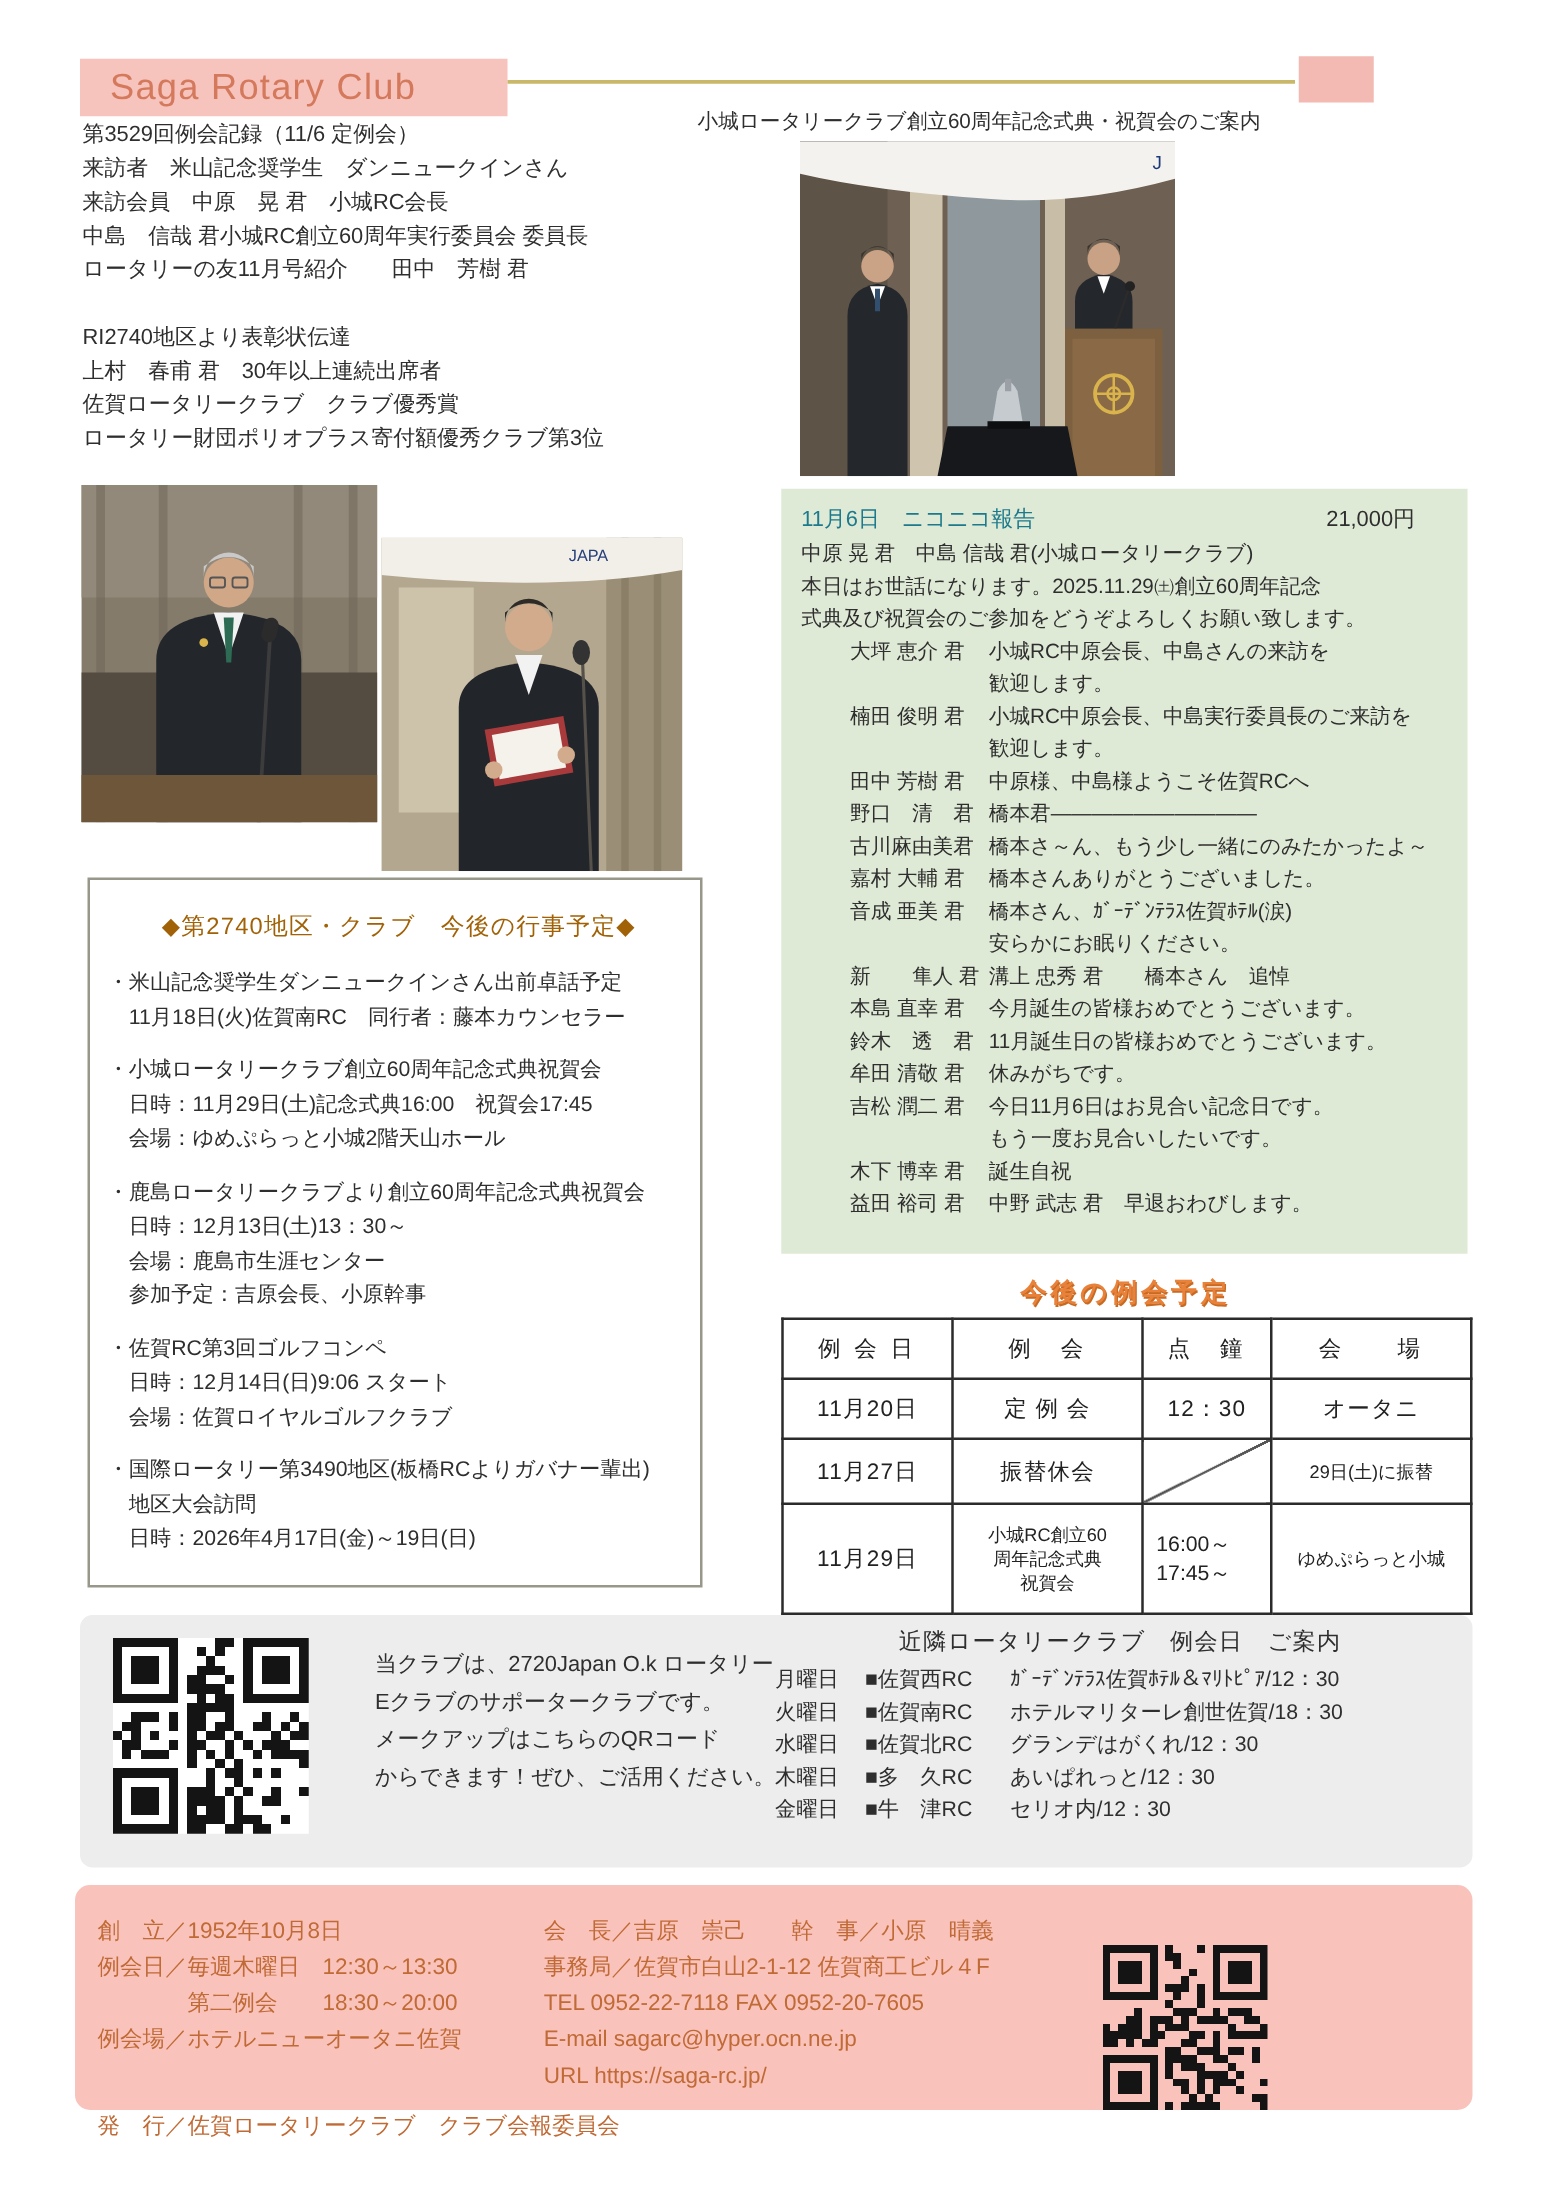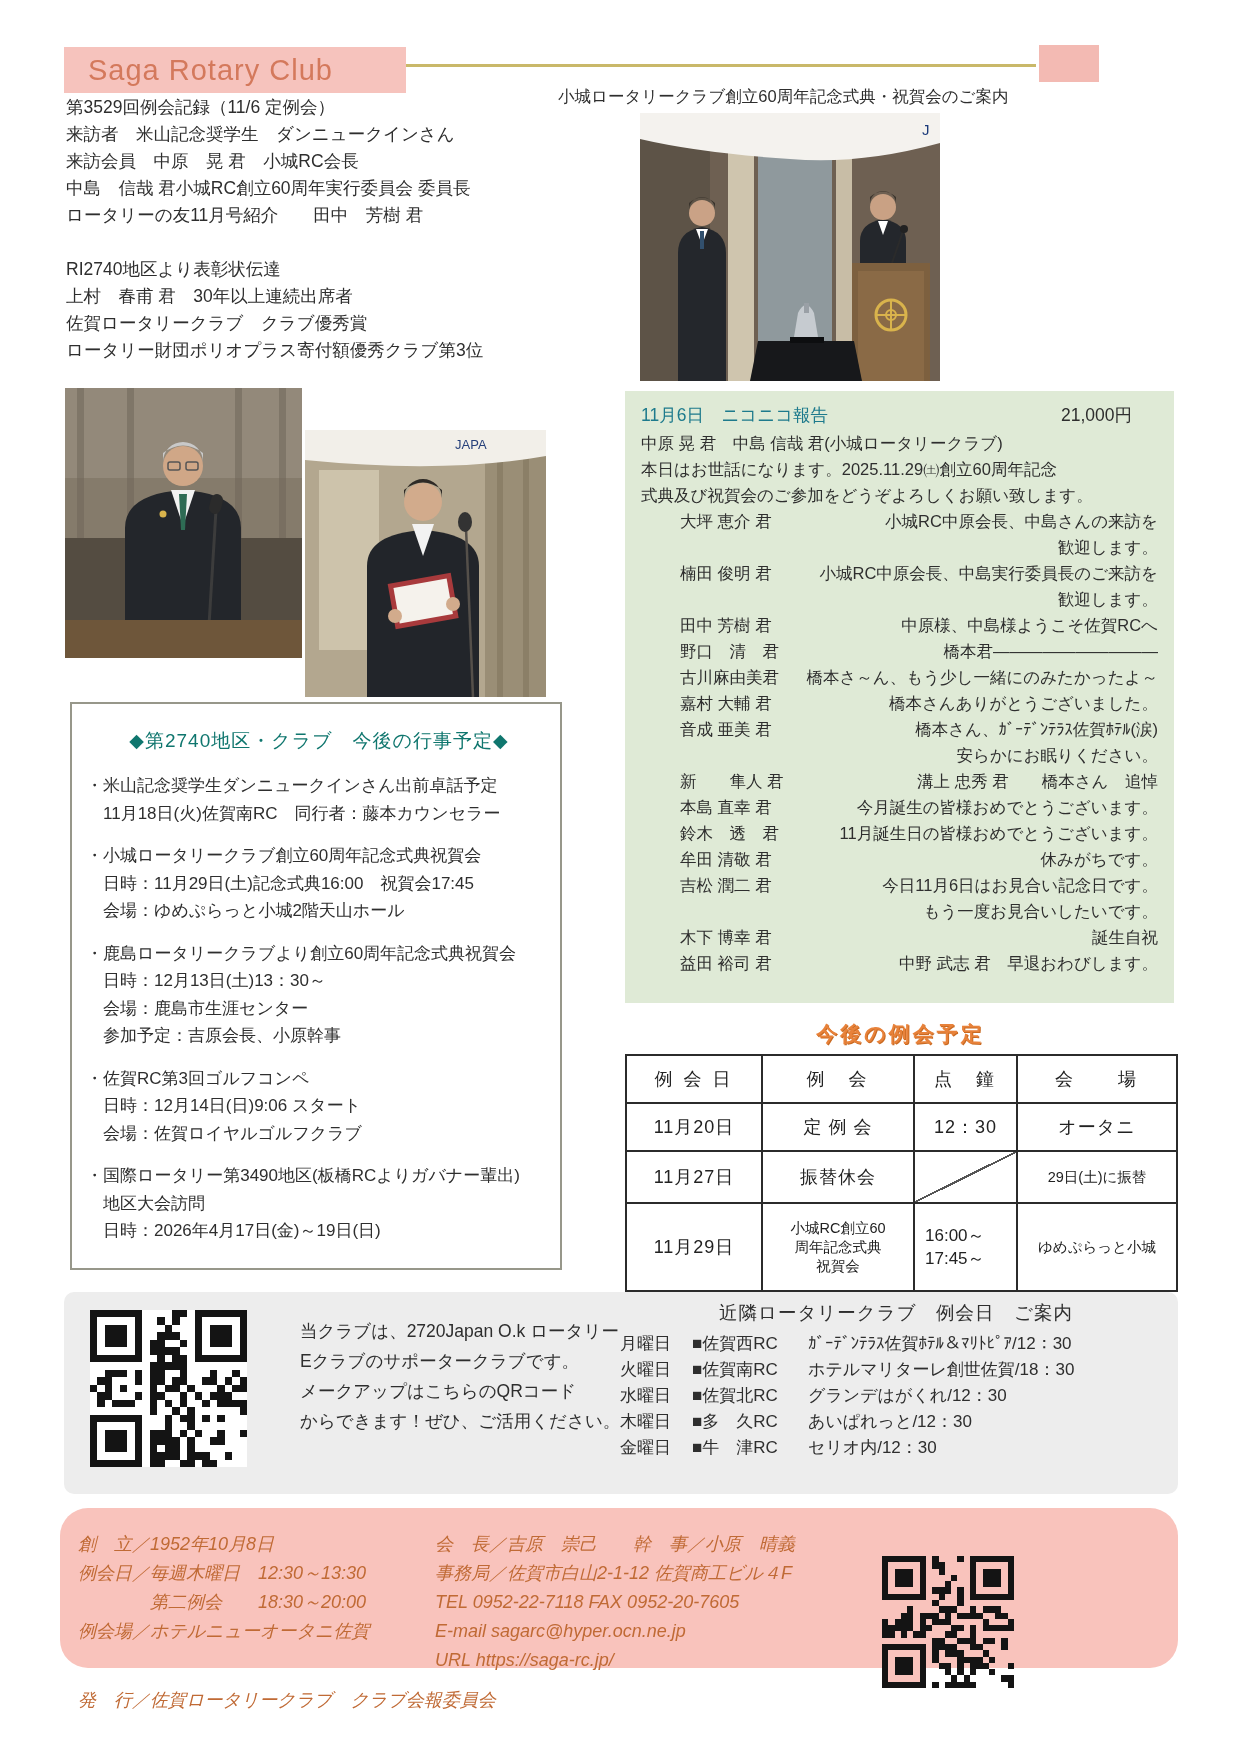--- a/index.html
+++ b/index.html
@@ -16,32 +16,32 @@
   
   .photo-caption{position:absolute;left:558px;top:86px;width:560px;font-size:16.5px;}
   .photo{position:absolute;overflow:hidden;}
   .photo svg{display:block;}
   .photo-right{left:640px;top:113px;width:300px;height:268px;}
   .photo-a{left:65px;top:388px;width:237px;height:270px;}
   .photo-b{left:305px;top:430px;width:241px;height:267px;}
   
   .events-box{position:absolute;left:70px;top:702px;width:492px;height:568px;border:2px solid #97978a;
               box-sizing:border-box;padding:24px 8px 0 14px;}
-  .events-title{text-align:center;color:#0f766e;font-size:19px;letter-spacing:1px;margin-bottom:18px;}
+  .events-title{text-align:center;color:#a16207;font-size:19px;letter-spacing:1px;margin-bottom:18px;}
   .event-item{font-size:17px;line-height:27.5px;white-space:pre-line;margin-bottom:15px;}
   
   .nn-box{position:absolute;left:625px;top:391px;width:549px;height:612px;background:#dfead6;
           box-sizing:border-box;padding:12px 16px;font-size:16.5px;}
   .nn-head{display:flex;justify-content:space-between;align-items:flex-start;}
   .nn-title{color:#1d7a8c;font-size:17.5px;}
   .nn-amount{font-size:17.5px;padding-right:26px;}
   .nn-intro{margin-top:3px;line-height:26px;white-space:pre-line;}
   .nn-grid{display:grid;grid-template-columns:150px 1fr;line-height:26px;}
   .nn-name{white-space:pre;margin-left:39px;}
-  .nn-msg{white-space:pre-line;text-align:right;}
+  .nn-msg{white-space:pre-line;}
   
   .tbl-title{position:absolute;left:625px;top:1020px;width:551px;text-align:center;color:#e8823a;
              font-size:21px;font-weight:bold;letter-spacing:3px;text-shadow:1px 1px 0 #c96a22;}
   .mt{position:absolute;left:625px;top:1054px;width:551px;border-collapse:collapse;table-layout:fixed;}
   .mt th,.mt td{border:2px solid #2b2b2b;text-align:center;font-weight:normal;white-space:pre-line;
                 font-size:18px;color:#222;letter-spacing:1px;}
   .mt th{height:44px;letter-spacing:3px;}
   .row1 td{height:44px;}
   .row2 td{height:48px;}
   .row3 td{height:84px;}
@@ -53,22 +53,22 @@
   .gray-box{position:absolute;left:64px;top:1292px;width:1114px;height:202px;background:#ededed;border-radius:10px;}
   .qr-makeup{position:absolute;left:26px;top:18px;width:157px;height:157px;}
   .makeup-text{position:absolute;left:236px;top:24px;font-size:17.5px;line-height:30px;white-space:pre-line;}
   .nearby{position:absolute;left:556px;top:8px;width:552px;}
   .nearby-title{text-align:center;font-size:18.5px;letter-spacing:1px;margin-bottom:6px;}
   .nb-row{display:flex;gap:10px;font-size:17px;line-height:26px;}
   .nb-day{width:62px;flex:none;}
   .nb-club{width:106px;flex:none;}
   .nb-venue{flex:1;}
   
-  .footer{position:absolute;left:60px;top:1508px;width:1118px;height:160px;background:#f9c3bc;
-          border-radius:28px;color:#c06a35;font-style:italic;}
+  .footer{position:absolute;left:60px;top:1508px;width:1118px;height:180px;background:#f9c3bc;
+          border-radius:12px;color:#c06a35;}
   .f-left{position:absolute;left:18px;top:22px;font-size:18px;line-height:29px;white-space:pre-line;}
   .f-pub{position:absolute;left:18px;top:180px;font-size:18px;text-align:center;}
   .f-right{position:absolute;left:375px;top:22px;font-size:18px;line-height:29px;white-space:pre-line;}
   .qr-footer{position:absolute;left:822px;top:48px;width:132px;height:132px;}
 </style>
 </head>
 <body>
 
 <div class="page">
 

